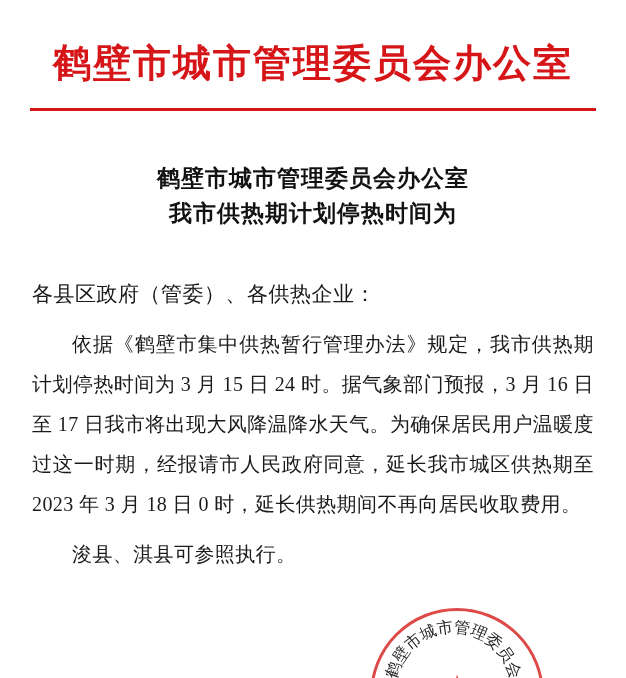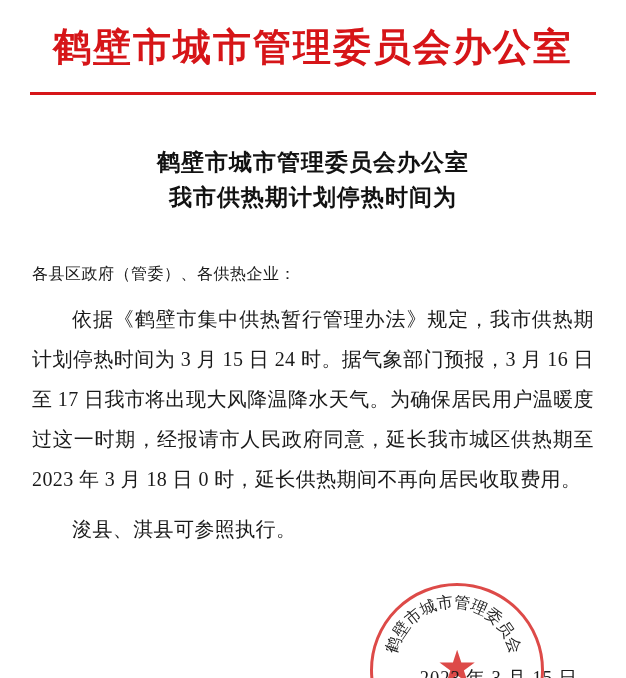--- a/index.html
+++ b/index.html
@@ -14,21 +14,21 @@
     color: #1a1a1a;
     position: relative;
     overflow: hidden;
   }
 
   .doc {
     position: relative;
     width: 626px;
     height: 678px;
     box-sizing: border-box;
-    padding: 0 30px;
+    padding: 16px 30px;
   }
 
   
   .letterhead {
     text-align: center;
     padding-top: 26px;
   }
   .letterhead-title {
     color: #d61518;
     font-family: "Liberation Serif", "DejaVu Serif", serif;
@@ -53,21 +53,21 @@
     font-size: 23px;
     line-height: 1.55;
     color: #121212;
     letter-spacing: 1px;
   }
   .doc-title div { white-space: nowrap; }
 
   
   .recipient {
     margin-top: 44px;
-    font-size: 16px;
+    font-size: 21px;
     line-height: 1.8;
     letter-spacing: 0.5px;
     padding-left: 2px;
   }
   .para {
     margin-top: 10px;
     font-size: 20px;
     line-height: 2.0;
     text-align: justify;
     text-justify: inter-ideograph;

